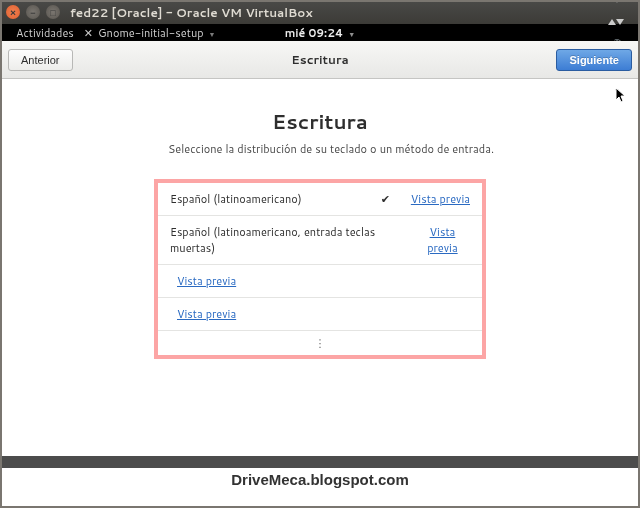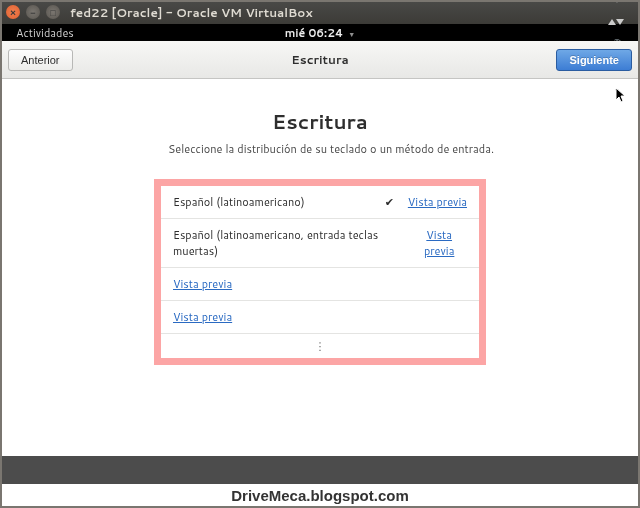--- a/index.html
+++ b/index.html
@@ -21,31 +21,31 @@
   
   .headerbar { height: 38px; background: linear-gradient(#f7f7f5, #e8e8e6); border-bottom: 1px solid #c5c5c3; display: flex; align-items: center; justify-content: space-between; padding: 0 8px; position: relative; }
   .hb-title { position: absolute; left: 50%; transform: translateX(-50%); font-size: 12px; font-weight: bold; color: #2e2e2e; }
   .hb-btn { background: linear-gradient(#fdfdfd, #ededeb); border: 1px solid #b8b8b6; border-radius: 3px; padding: 4px 12px; font-size: 11px; color: #2e2e2e; cursor: pointer; }
   .hb-btn.primary { background: linear-gradient(#6fa8e6, #3d7dd4); border-color: #2a5ca0; color: #fff; font-weight: bold; text-shadow: 0 -1px rgba(0,0,0,.2); margin-left: 43px; }
   
   .content { padding: 28px 0 0 0; text-align: center; }
   .page-title { font-size: 20px; font-weight: bold; color: #2e2e2e; }
   .page-sub { font-size: 11px; color: #4a4a4a; margin-top: 6px; padding-left: 22px; }
   
-  .list-card { width: 332px; margin: 22px auto 0; border: 7px solid #fca5a5; background: #fff; }
+  .list-card { width: 332px; margin: 22px auto 0; border: 4px solid #fca5a5; background: #fff; }
   .row { display: flex; align-items: center; justify-content: space-between; padding: 8px 12px; border-bottom: 1px solid #e4e4e2; font-size: 11px; }
   .row:last-child { border-bottom: none; }
   .row-label { color: #2e2e2e; text-align: left; }
   .row-right { display: flex; align-items: center; gap: 14px; }
   .check { color: #2e2e2e; font-size: 11px; }
-  .preview { color: #2a6ac2; text-decoration: underline; cursor: pointer; }
+  .preview { color: #2a6ac2; text-decoration: underline; cursor: pointer; margin-left: 7px; }
   .more-row { justify-content: center; color: #6e6e6e; padding: 4px; cursor: pointer; }
   
   .bottom-bar { position: absolute; left: 0; right: 0; bottom: 24px; height: 28px; background: #4c4c4c; }
-  .watermark { position: absolute; left: 0; right: 0; bottom: 0; height: 24px; background: #fff; text-align: center; font-size: 15px; font-weight: bold; font-family: Arial, sans-serif; color: #333; line-height: 24px; }
+  .watermark { position: absolute; left: 0; right: 0; bottom: 0; height: 40px; background: #fff; text-align: center; font-size: 15px; font-weight: bold; font-family: Arial, sans-serif; color: #333; line-height: 24px; }
   
   .frame-border { position: absolute; inset: 0; border: 2px solid #7a7670; pointer-events: none; }
   .inner { position: relative; height: calc(508px - 24px); }
   
   .cursor { position: absolute; top: 64px; right: 12px; font-size: 14px; color: #000; pointer-events: none; }
   
   .tri { display:inline-block; width:0; height:0; border-left:4px solid transparent; border-right:4px solid transparent; border-bottom:6px solid #ccc; vertical-align: middle;}
   .tri.down { border-bottom:none; border-top:6px solid #ccc; }
 </style>
 </head>
@@ -57,23 +57,28 @@
     <div class="wbtn min">−</div>
     <div class="wbtn max">□</div>
   </div>
   <span>fed22 [Oracle] - Oracle VM VirtualBox</span>
 </div>
 
 <div class="inner">
   <div class="guest-topbar">
     <div class="guest-left">
       <span>Actividades</span>
+      <span>
+        <span class="wrench">✕</span>
+        <span>Gnome-initial-setup</span>
+        <span class="caret">▼</span>
+      </span>
     </div>
     <div class="guest-center">
-      <span>mié 06:24</span>
+      <span>mié 09:24</span>
       <span class="caret">▼</span>
     </div>
     <div class="guest-right">
       <span>es</span>
       <span class="caret">▼</span>
       <span><span class="tri"></span><span class="tri down"></span></span>
       <span>🔊</span>
       <span>⏻</span>
       <span class="caret">▼</span>
     </div>

